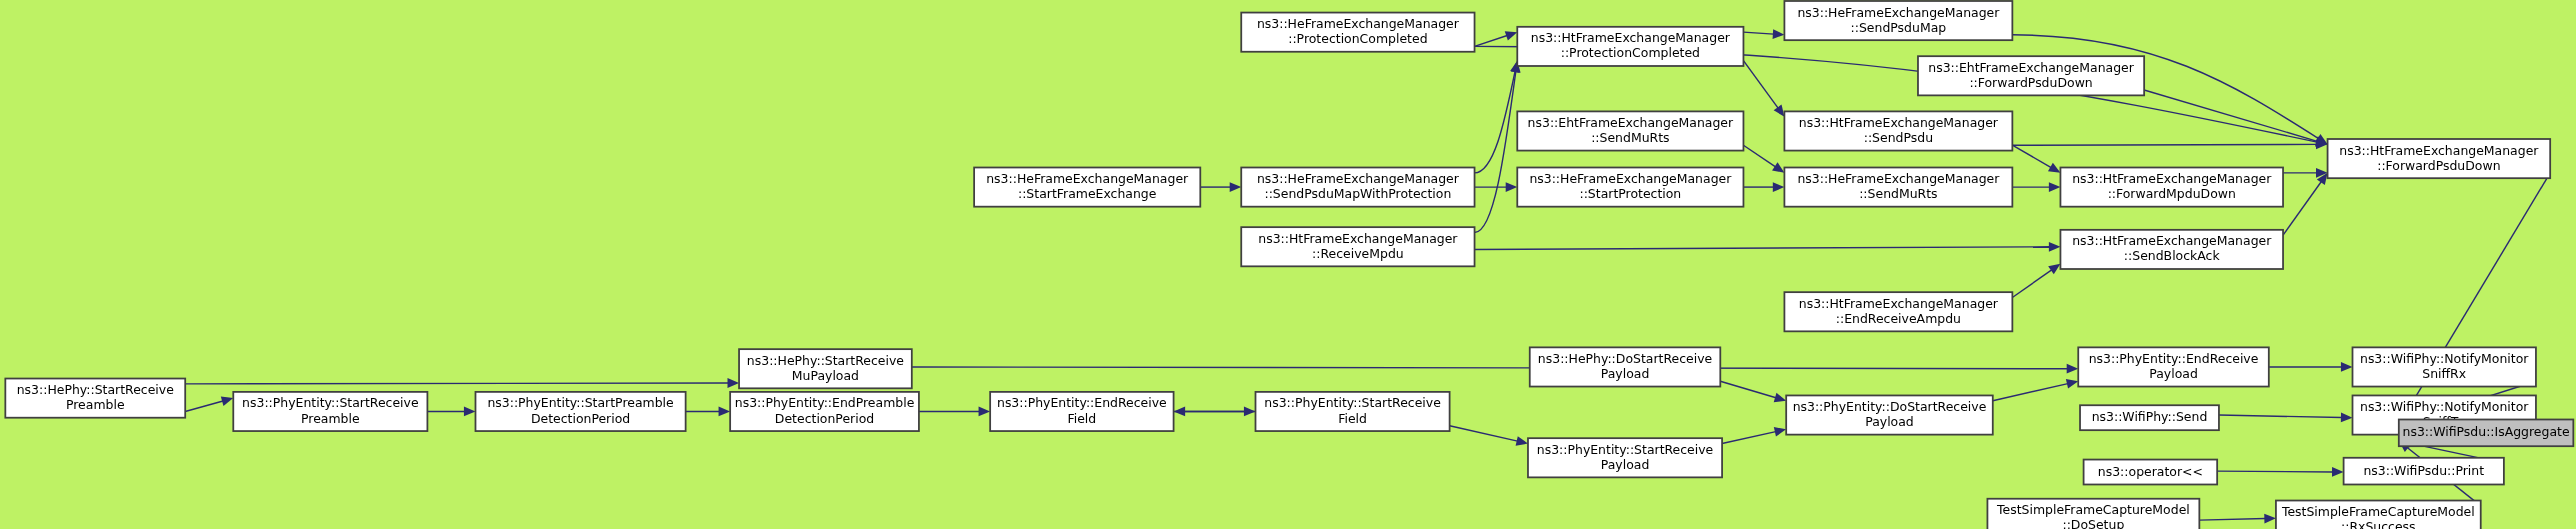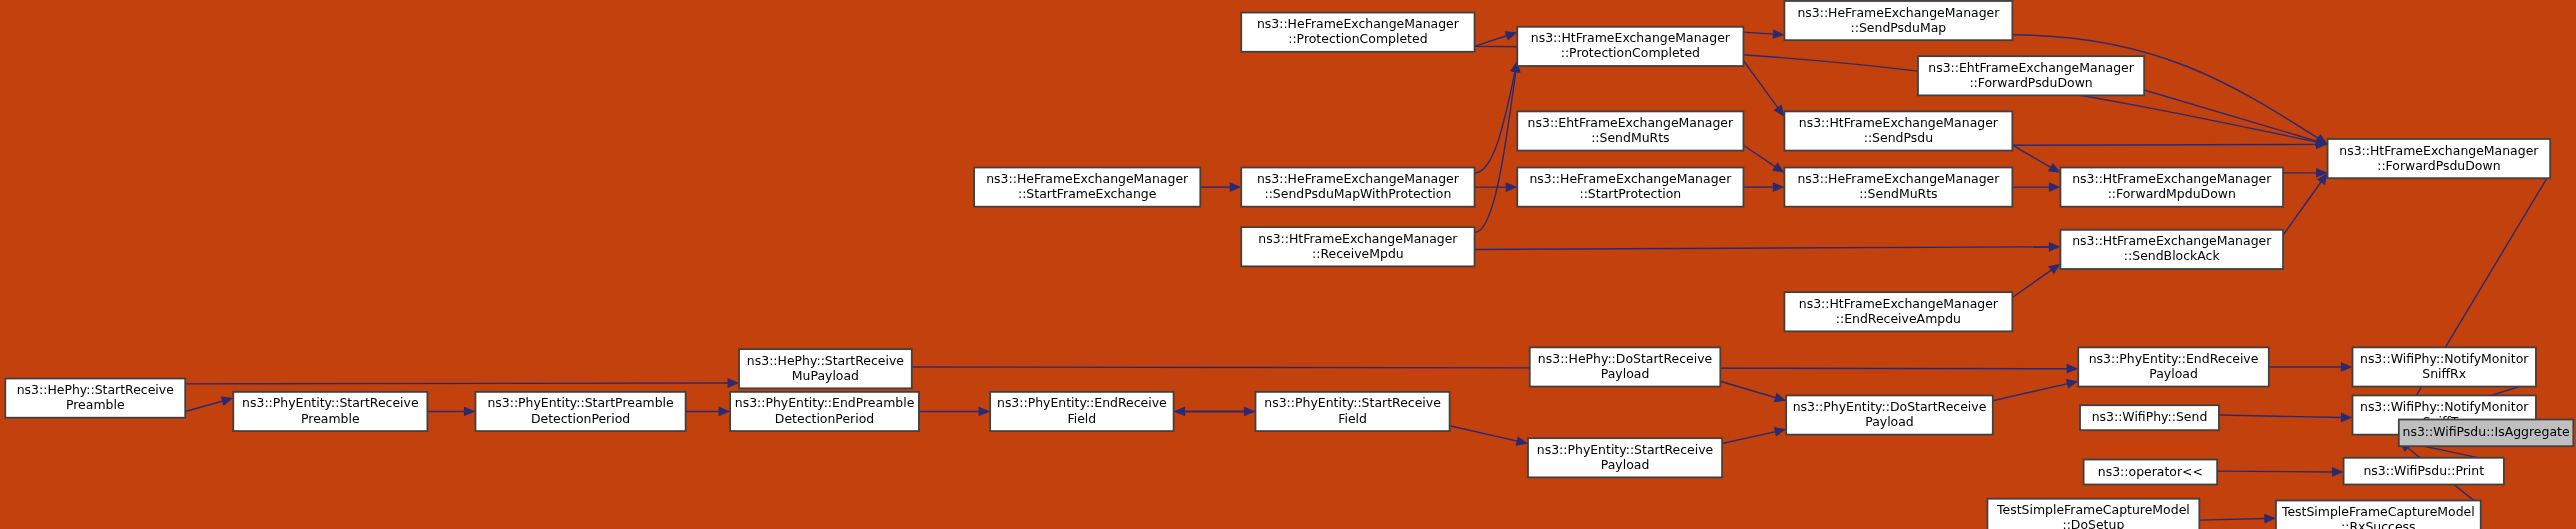--- a/index.html
+++ b/index.html
@@ -1,17 +1,17 @@
 <!DOCTYPE html>
 <html style="font-size:14.2px"><head>
 <meta charset="utf-8">
 <style>
   html,body{margin:0;padding:0;background:#ffffff;}
   body{font-family:"DejaVu Sans","Liberation Sans",sans-serif;}
-  #stage{position:relative;width:2576px;height:530px;background:#c2410c;overflow:hidden;}
+  #stage{position:relative;width:2576px;height:530px;background:#bef264;overflow:hidden;}
   svg{display:block;}
   .node-rect{fill:#ffffff;stroke:#404040;stroke-width:2;}
   .node-rect.hl{fill:#bfbfbf;stroke:#404040;stroke-width:2;}
   .node-label{font-family:"DejaVu Sans","Liberation Sans",sans-serif;font-size:14px;fill:#000000;text-anchor:middle;dominant-baseline:middle;}
   .edge{fill:none;stroke:#2a2a72;stroke-width:1.6;}
   .arrowhead{fill:#2a2a72;}
 </style>
 </head>
 <body>
 

